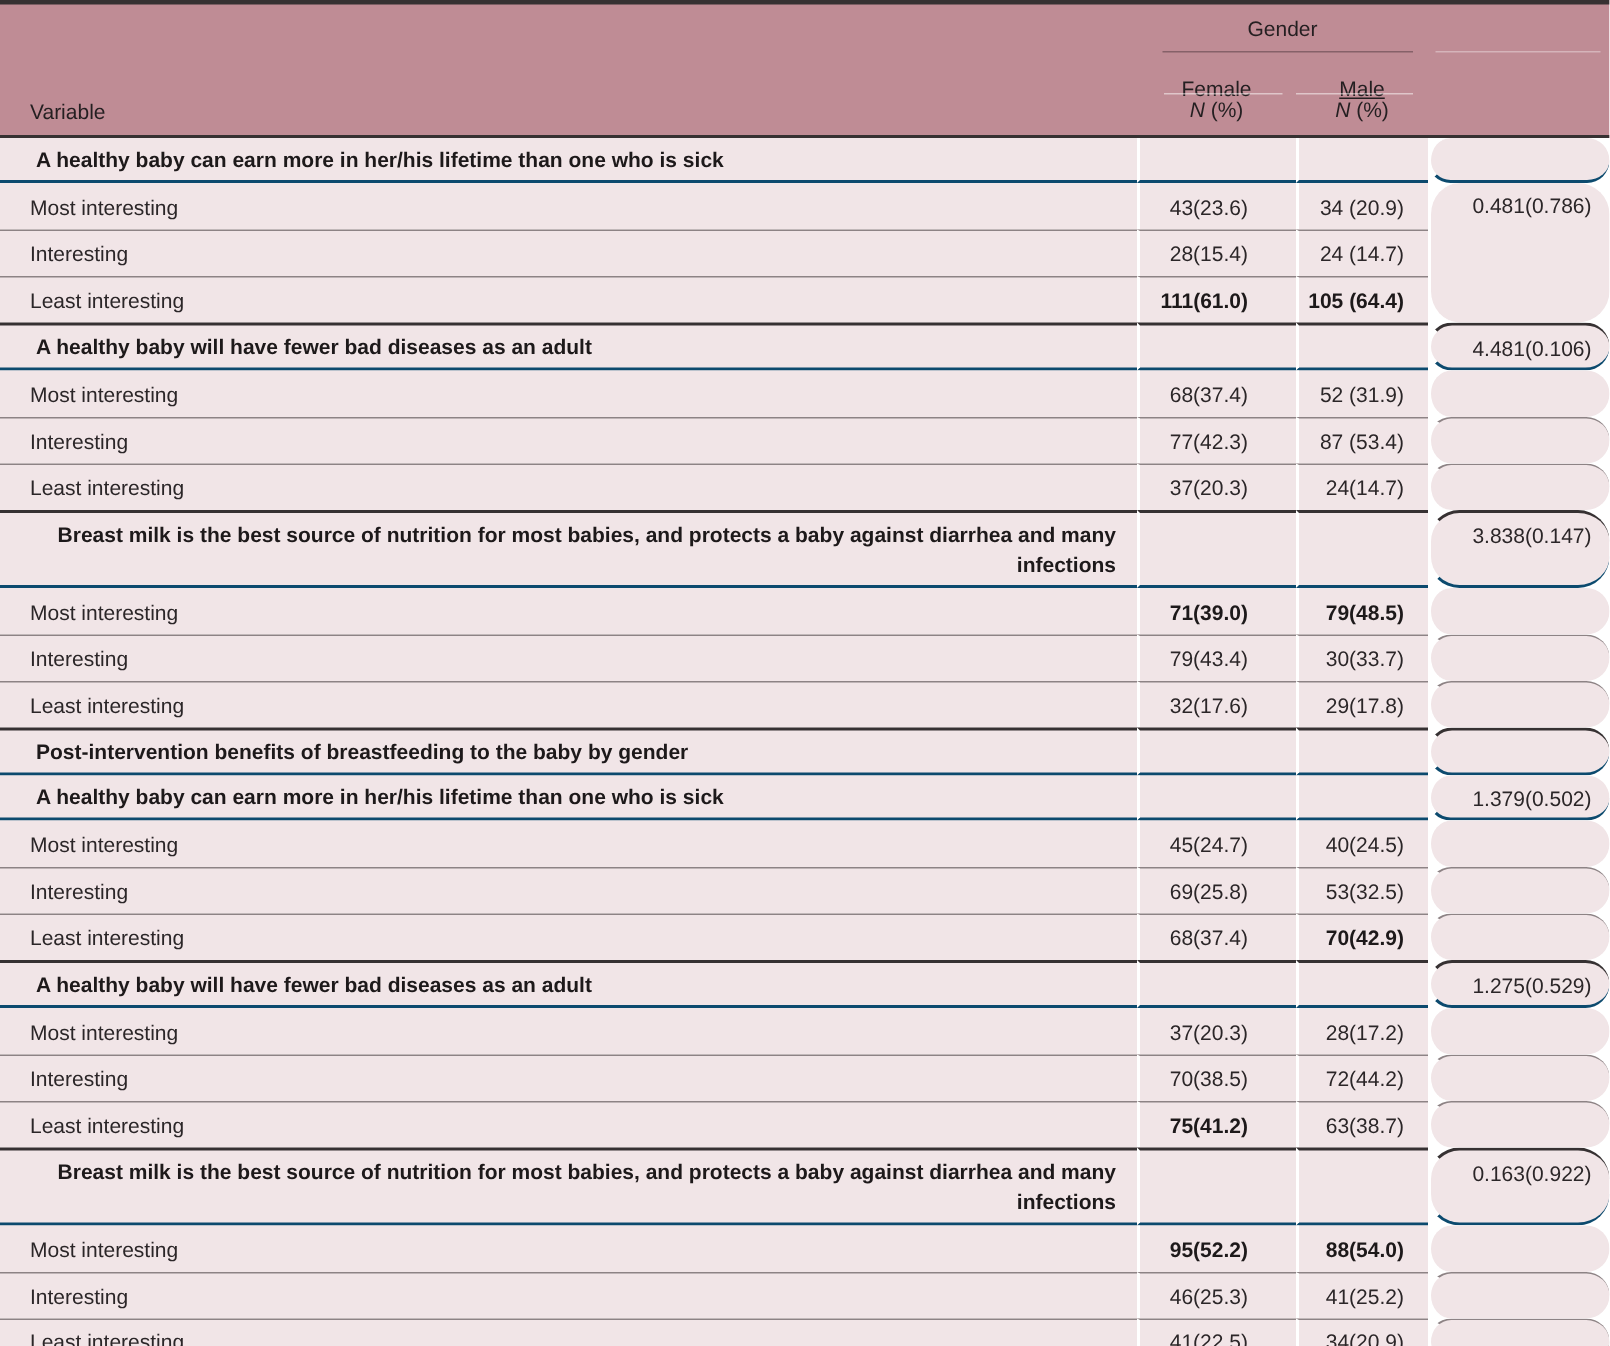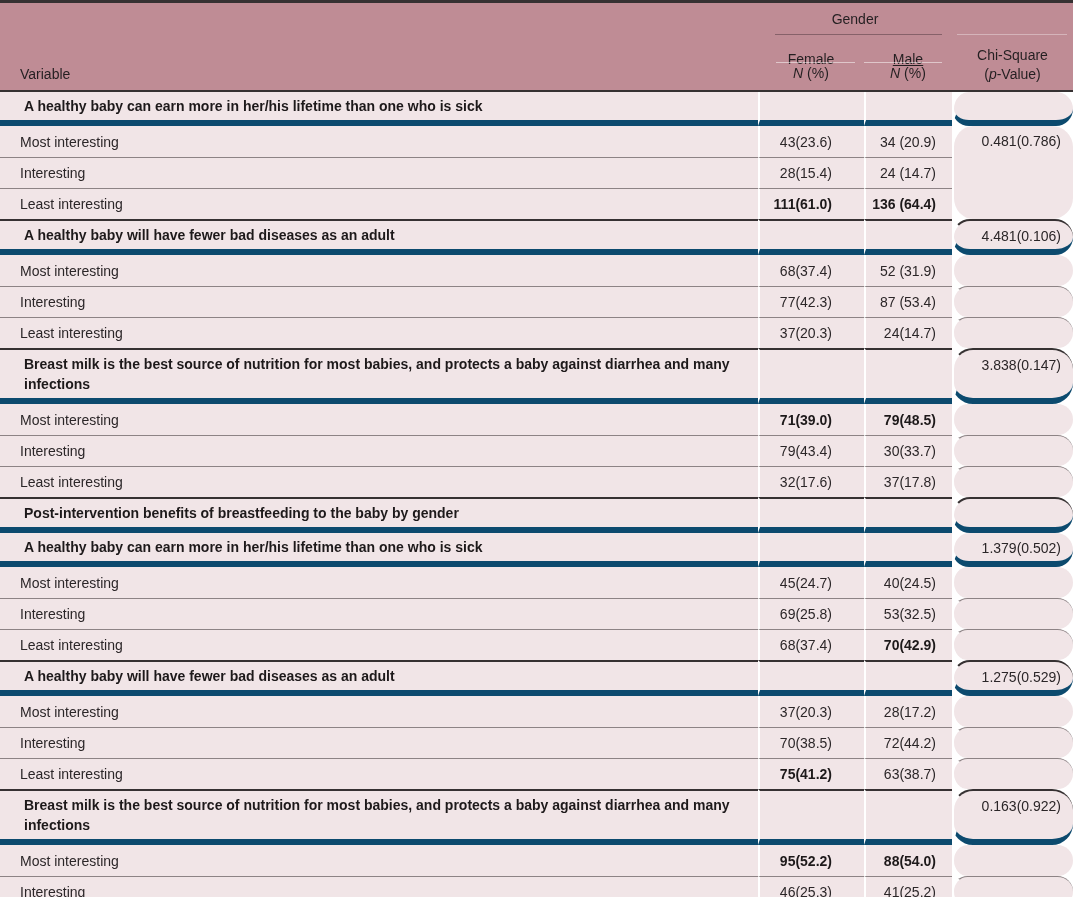--- a/index.html
+++ b/index.html
@@ -34,48 +34,44 @@
     overflow:hidden;white-space:normal;
   }
   td.c-var{text-align:left;padding-left:20px;padding-right:14px;}
   td.c-f{text-align:right;padding-right:32px;border-left:2px solid #ffffff;}
   td.c-m{text-align:right;padding-right:16px;border-left:2px solid #ffffff;}
   td.c-chi{text-align:right;padding-right:12px;border-left:2px solid #ffffff;
            vertical-align:top;padding-top:7px;border-radius:21px;}
   tr.data td{border-top:1px solid #8d8385;}
   tr.data.first td{border-top:none;}
   tr.section td{
-    border-top:2px solid #363132;border-bottom:6px solid #0c4a6e;height:32px;padding-left:24px;
+    border-top:2px solid #363132;border-bottom:2px solid #0c4a6e;height:32px;padding-left:24px;
   }
   tr.section.no-top td{border-top:none;height:30px;}
   tr.section td.c-var{font-weight:bold;color:#1d191a;line-height:20px;padding-top:4px;padding-bottom:4px;}
-  tr.section.tall td{height:52px;}
+  tr.section.tall td{height:52px;text-align:right;}
   tr:last-child td{border-bottom:3px solid #363132;}
   td .b{font-weight:bold;color:#1d191a;}
 </style>
 </head>
 <body>
 
 <div class="tbl-wrap">
 
   <div class="thead">
     <div class="h-var">Variable</div>
     <div class="h-gender">Gender</div>
     <div class="line gender-line"></div>
     <div class="line chi-line"></div>
     <div class="h-female">Female</div>
     <div class="h-male">Male</div>
     <div class="line f-line"></div>
     <div class="line m-line"></div>
     <div class="h-npct npf"><i>N</i>&nbsp;<span>(%)</span></div>
     <div class="h-npct npm"><i>N</i>&nbsp;<span>(%)</span></div>
-    <div class="h-chi">
-      <div>Chi-Square</div>
-      <div><span>(</span><i>p</i><span>-Value)</span></div>
-    </div>
   </div>
 
   <table>
     <colgroup>
       <col style="width:758px">
         <col style="width:106px">
         <col style="width:88px">
         <col style="width:121px">
     </colgroup>
     <tbody id="rows">
@@ -92,21 +88,21 @@
           <td class="c-chi" rowspan="3">0.481(0.786)</td>
         </tr>
         <tr class="data">
           <td class="c-var">Interesting</td>
           <td class="c-f">28(15.4)</td>
           <td class="c-m">24 (14.7)</td>
         </tr>
         <tr class="data">
           <td class="c-var">Least interesting</td>
           <td class="c-f"><span class="b">111(61.0)</span></td>
-          <td class="c-m"><span class="b">136 (64.4)</span></td>
+          <td class="c-m"><span class="b">105 (64.4)</span></td>
         </tr>
         <tr class="section">
           <td class="c-var">A healthy baby will have fewer bad diseases as an adult</td>
           <td class="c-f"></td>
           <td class="c-m"></td>
           <td class="c-chi">4.481(0.106)</td>
         </tr>
         <tr class="data first">
           <td class="c-var">Most interesting</td>
           <td class="c-f">68(37.4)</td>
@@ -139,21 +135,21 @@
         </tr>
         <tr class="data">
           <td class="c-var">Interesting</td>
           <td class="c-f">79(43.4)</td>
           <td class="c-m">30(33.7)</td>
           <td class="c-chi"></td>
         </tr>
         <tr class="data">
           <td class="c-var">Least interesting</td>
           <td class="c-f">32(17.6)</td>
-          <td class="c-m">37(17.8)</td>
+          <td class="c-m">29(17.8)</td>
           <td class="c-chi"></td>
         </tr>
         <tr class="section">
           <td class="c-var">Post-intervention benefits of breastfeeding to the baby by gender</td>
           <td class="c-f"></td>
           <td class="c-m"></td>
           <td class="c-chi"></td>
         </tr>
         <tr class="section no-top">
           <td class="c-var">A healthy baby can earn more in her/his lifetime than one who is sick</td>

